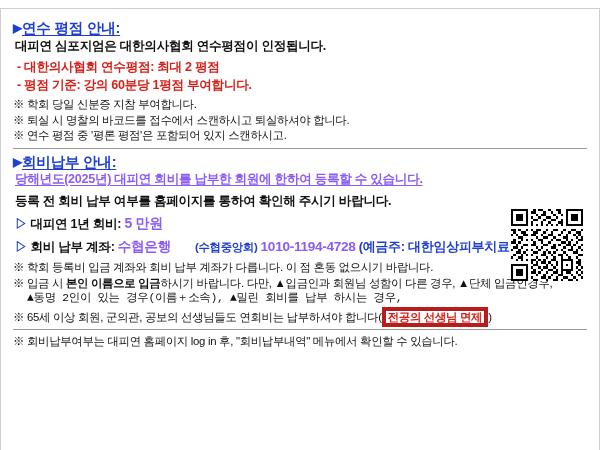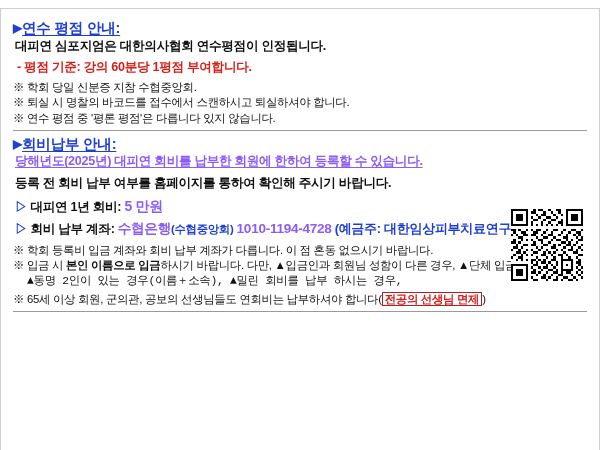--- a/index.html
+++ b/index.html
@@ -76,21 +76,21 @@
   .ind1 { padding-left: 2px; }
   .ind2 { padding-left: 14px; font-family: Liberation Mono, monospace; }
 
   .hl-red-under {
     color: #8b5cf6;
     font-weight: bold;
     text-decoration: underline;
     text-underline-offset: 2px;
   }
   .boxed {
-    border: 1px solid #b91c1c;
+    border: 4px solid #b91c1c;
     color: #d4211a;
     font-weight: bold;
     padding: 0 2px;
   }
   .big-red {
     color: #8b5cf6;
     font-weight: bold;
     font-size: 14px;
   }
   .big-blue {
@@ -123,27 +123,28 @@
 <div class="page">
 
   <div class="line sec-head s1">
     <span class="tri">▶</span><span class="under">연수 평점 안내:</span>
   </div>
 
   <div class="line blk ind1">대피연 심포지엄은 대한의사협회 연수평점이 인정됩니다.</div>
 
   <div class="gap"></div>
 
+  <div class="line bullet-red">- 대한의사협회 연수평점: 최대 2 평점</div>
   <div class="line bullet-red">- 평점 기준: 강의 60분당 1평점 부여합니다.</div>
 
   <div class="gap"></div>
 
-  <div class="line note">※ 학회 당일 신분증 지참 수협중앙회.</div>
+  <div class="line note">※ 학회 당일 신분증 지참 부여합니다.</div>
   <div class="line note">※ 퇴실 시 명찰의 바코드를 접수에서 스캔하시고 퇴실하셔야 합니다.</div>
-  <div class="line note">※ 연수 평점 중 '평론 평점'은 다릅니다 있지 않습니다.</div>
+  <div class="line note">※ 연수 평점 중 '평론 평점'은 포함되어 있지 스캔하시고.</div>
 
   <hr class="sep">
 
   <div class="line sec-head">
     <span class="tri">▶</span><span class="under">회비납부 안내:</span>
   </div>
 
   <div class="line blk ind1">
     <span class="hl-red-under">당해년도(2025년) 대피연 회비를 납부한 회원에 한하여 등록할 수 있습니다.</span>
   </div>
@@ -158,41 +159,42 @@
     <span class="blue">▷</span>
     <span>대피연 1년 회비:</span>
     <span class="big-red">5 만원</span>
   </div>
 
   <div class="gap"></div>
 
   <div class="line blk ind1">
     <span class="blue">▷</span>
     <span>회비 납부 계좌:</span>
-    <span class="big-blue">수협은행</span><span class="note note-b" style="color:#1f3fd0;">(수협중앙회)</span>
+    <span class="big-blue">수협은행</span><span class="note note-b" style="color:#1f3fd0;padding-left:24px;">(수협중앙회)</span>
     <span class="big-blue">1010-1194-4728</span>
     <span class="blue" style="font-size:13px;">(예금주: 대한임상피부치료연구회)</span>
   </div>
 
   <div class="gap"></div>
 
   <div class="line note">※ 학회 등록비 입금 계좌와 회비 납부 계좌가 다릅니다. 이 점 혼동 없으시기 바랍니다.</div>
   <div class="line note">
     <span>※ 입금 시 <b>본인 이름으로 입금</b>하시기 바랍니다. 다만, ▲입금인과 회원님 성함이 다른 경우, ▲단체 입금인경우,</span>
   </div>
   <div class="line note ind2">▲동명 2인이 있는 경우(이름＋소속), ▲밀린 회비를 납부 하시는 경우,</div>
 
   <div class="gap"></div>
 
   <div class="line note">
     <span>※ 65세 이상 회원, 군의관, 공보의 선생님들도 연회비는 납부하셔야 합니다</span><span>(</span><span class="boxed">전공의 선생님 면제</span><span>)</span>
   </div>
 
   <hr class="sep">
 
+  <div class="line note">※ 회비납부여부는 대피연 홈페이지 log in 후, "회비납부내역" 메뉴에서 확인할 수 있습니다.</div>
 
   <div class="qr">
     <svg width="72" height="72" viewBox="0 0 29 29" shape-rendering="crispEdges">
       <rect width="29" height="29" fill="#ffffff"></rect>
       <g fill="#000000">
 
         <rect x="0" y="0" width="7" height="1"></rect>
           <rect x="0" y="6" width="7" height="1"></rect>
         <rect x="0" y="0" width="1" height="7"></rect>
           <rect x="6" y="0" width="1" height="7"></rect>

